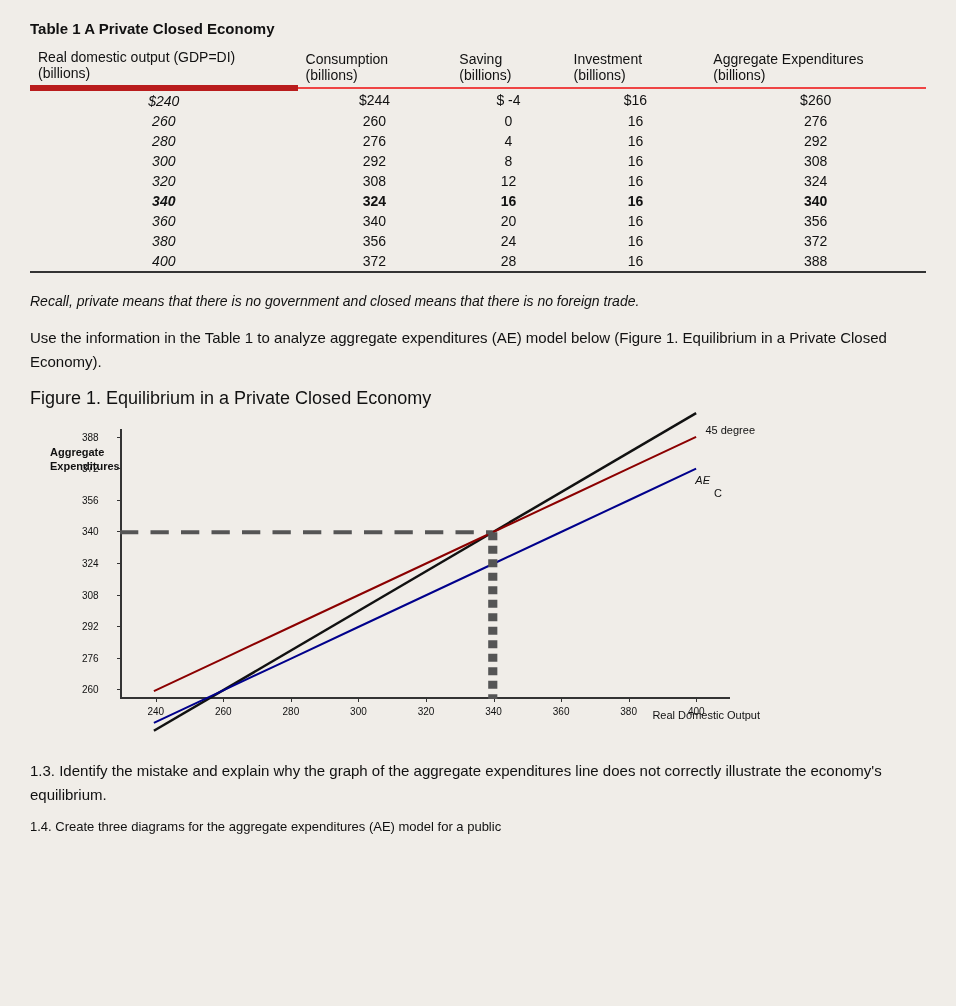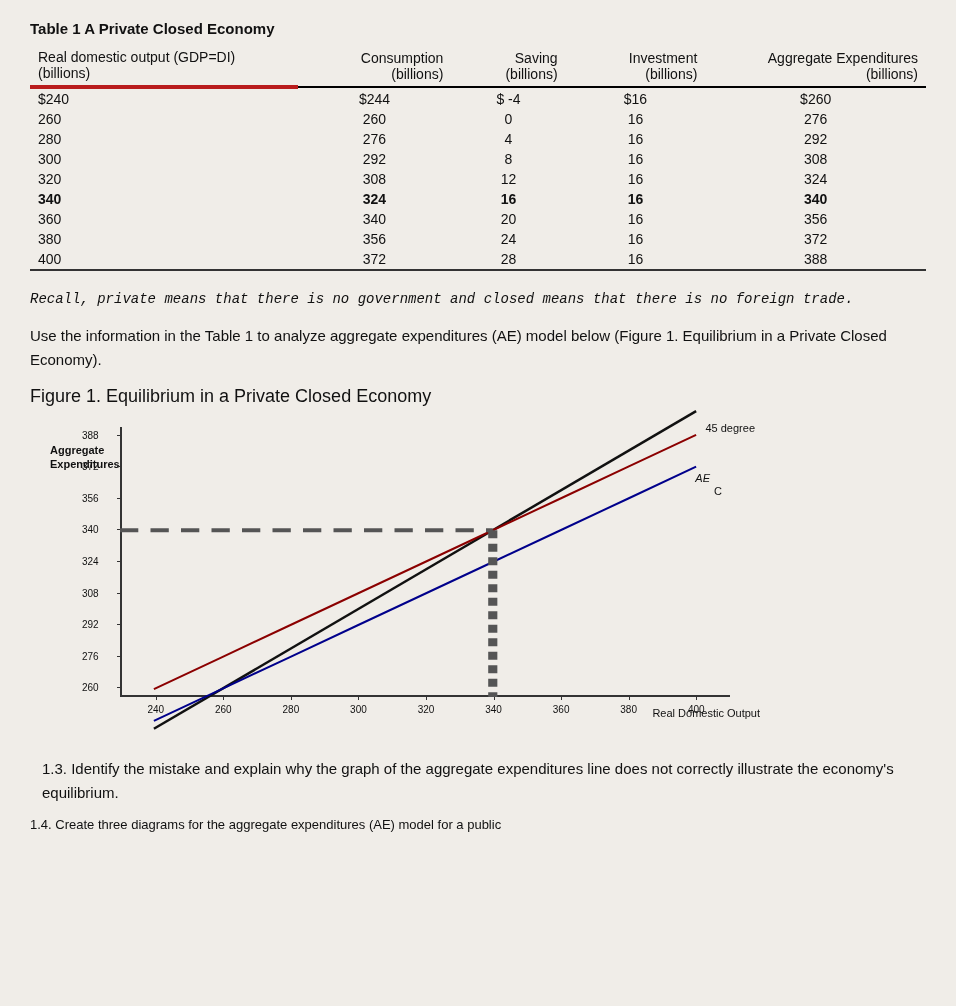--- a/index.html
+++ b/index.html
@@ -17,48 +17,48 @@
       margin-bottom: 8px;
     }
     table {
       border-collapse: collapse;
       width: 100%;
       margin-bottom: 18px;
       font-size: 14px;
     }
     th {
       font-weight: normal;
-      text-align: right;
+      text-align: left;
       vertical-align: bottom;
       padding: 4px 8px;
-      border-bottom: 2px solid #000000;
+      border-bottom: 2px solid #ef4444;
     }
     th:first-child {
       text-align: left;
-      border-bottom: 4px solid #b91c1c;
+      border-bottom: 6px solid #b91c1c;
     }
     td {
       text-align: center;
       padding: 2px 8px;
     }
     td:first-child {
-      text-align: left;
+      text-align: center;
+      font-style: italic;
     }
     tr.bold-row td {
       font-weight: bold;
     }
     .bottom-border {
       border-bottom: 2px solid #333;
     }
     .italic-note {
       font-style: italic;
       font-size: 14px;
       margin-bottom: 14px;
       line-height: 1.5;
-      font-family: Liberation Mono, monospace;
     }
     .use-text {
       font-size: 15px;
       margin-bottom: 14px;
       line-height: 1.6;
     }
     .figure-title {
       font-weight: normal;
       font-size: 18px;
       margin-bottom: 10px;
@@ -84,21 +84,20 @@
       top: 10px;
       right: 30px;
       bottom: 40px;
       border-left: 2px solid #333;
       border-bottom: 2px solid #333;
     }
     .bottom-text {
       font-size: 15px;
       line-height: 1.6;
       margin-bottom: 10px;
-      margin-left: 12px;
     }
     .cut-text {
       font-size: 13px;
       line-height: 1.6;
     }
   </style>
 </head>
 <body>
 
 <div class="table-title">Table 1  A Private Closed Economy</div>

